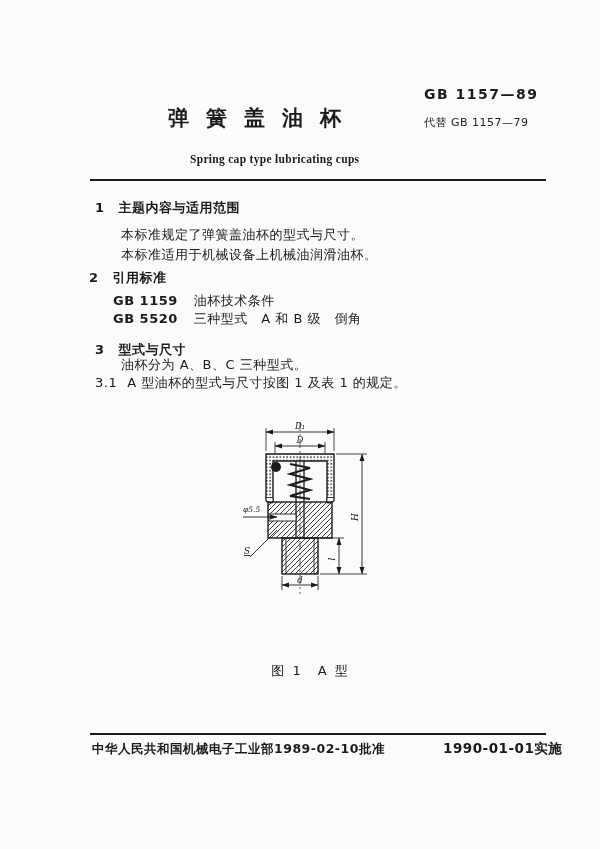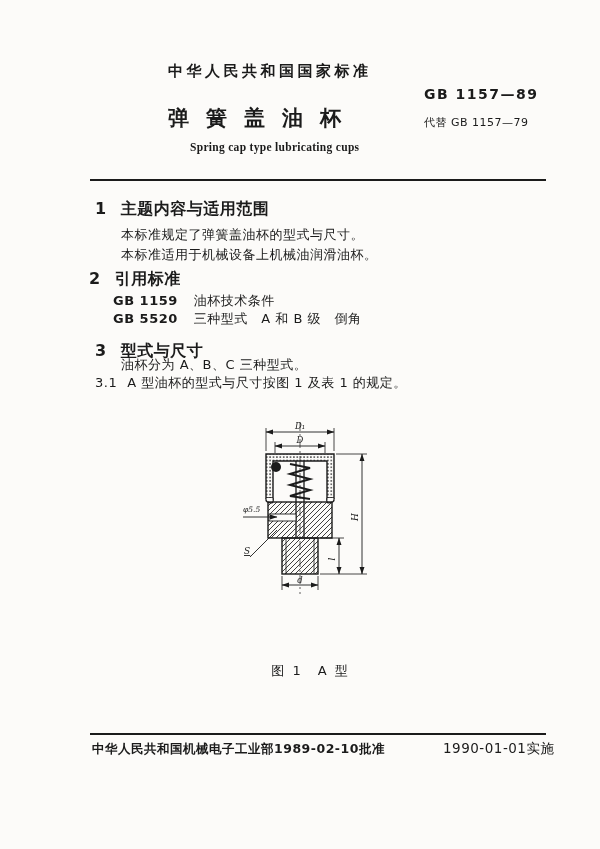--- a/index.html
+++ b/index.html
@@ -11,45 +11,44 @@
     color:#1b1b1b;
     font-family:"DejaVu Sans","Liberation Sans",sans-serif;
     overflow:hidden;
   }
   .abs{position:absolute;}
   
   .std-org{left:168px;top:62px;font-size:15px;font-weight:700;letter-spacing:3.5px;}
   .std-no{left:424px;top:86px;font-size:14px;font-weight:700;letter-spacing:1.5px;}
   .doc-title{left:168px;top:104px;font-size:21px;font-weight:700;letter-spacing:17px;white-space:nowrap;}
   .replaces{left:424px;top:115px;font-size:11px;letter-spacing:0.5px;}
-  .title-en{left:190px;top:141px;font-size:11.5px;font-weight:700;font-family:"Liberation Serif","DejaVu Serif",serif;letter-spacing:0.3px;}
+  .title-en{left:190px;top:153px;font-size:11.5px;font-weight:700;font-family:"Liberation Serif","DejaVu Serif",serif;letter-spacing:0.3px;}
   .rule{height:2px;background:#1b1b1b;}
   .rule-top{left:90px;top:179px;width:456px;}
   .rule-bottom{left:90px;top:733px;width:456px;}
   
-  .sec-heading{font-size:16px;font-weight:700;letter-spacing:0.5px;white-space:nowrap;}
+  .sec-heading{font-size:13px;font-weight:700;letter-spacing:0.5px;white-space:nowrap;}
   .sec-no{display:inline-block;margin-right:14px;font-weight:700;}
   .para{font-size:13px;letter-spacing:0.5px;white-space:nowrap;}
   .ref-line{font-size:13px;letter-spacing:0.5px;white-space:nowrap;}
   .ref-code{display:inline-block;margin-right:16px;font-weight:bold;}
   .clause-no{display:inline-block;margin-right:10px;}
   
   .fig-caption{left:233px;top:634px;width:155px;text-align:center;font-size:13px;letter-spacing:2px;margin-top:28px;}
   .fig-svg{left:231px;top:418px;}
   .fig-svg text{font-family:"DejaVu Serif","Liberation Serif",serif;font-style:italic;fill:#1b1b1b;}
   
   .footer-approved{left:92px;top:741px;font-size:12.5px;font-weight:700;letter-spacing:0.5px;white-space:nowrap;}
-  .footer-impl{left:443px;top:740px;font-size:13.5px;font-weight:400;letter-spacing:0.5px;white-space:nowrap;}
+  .footer-impl{left:443px;top:740px;font-size:13.5px;font-weight:700;letter-spacing:0.5px;white-space:nowrap;}
 </style>
 </head>
 <body>
 
 <div class="page">
 
-  <div class="abs std-org">中华人民共和国国家标准</div>
   <div class="abs std-no">GB 1157—89</div>
   <div class="abs doc-title">弹簧盖油杯</div>
   <div class="abs replaces">代替 GB 1157—79</div>
   <div class="abs title-en">Spring cap type lubricating cups</div>
   <div class="abs rule rule-top"></div>
 
   <div class="abs sec-heading" style="left:95px;top:199px;">
     <span class="sec-no">1</span><span>主题内容与适用范围</span>
   </div>
   <div class="abs para" style="left:121px;top:246px;">本标准适用于机械设备上机械油润滑油杯。</div>

